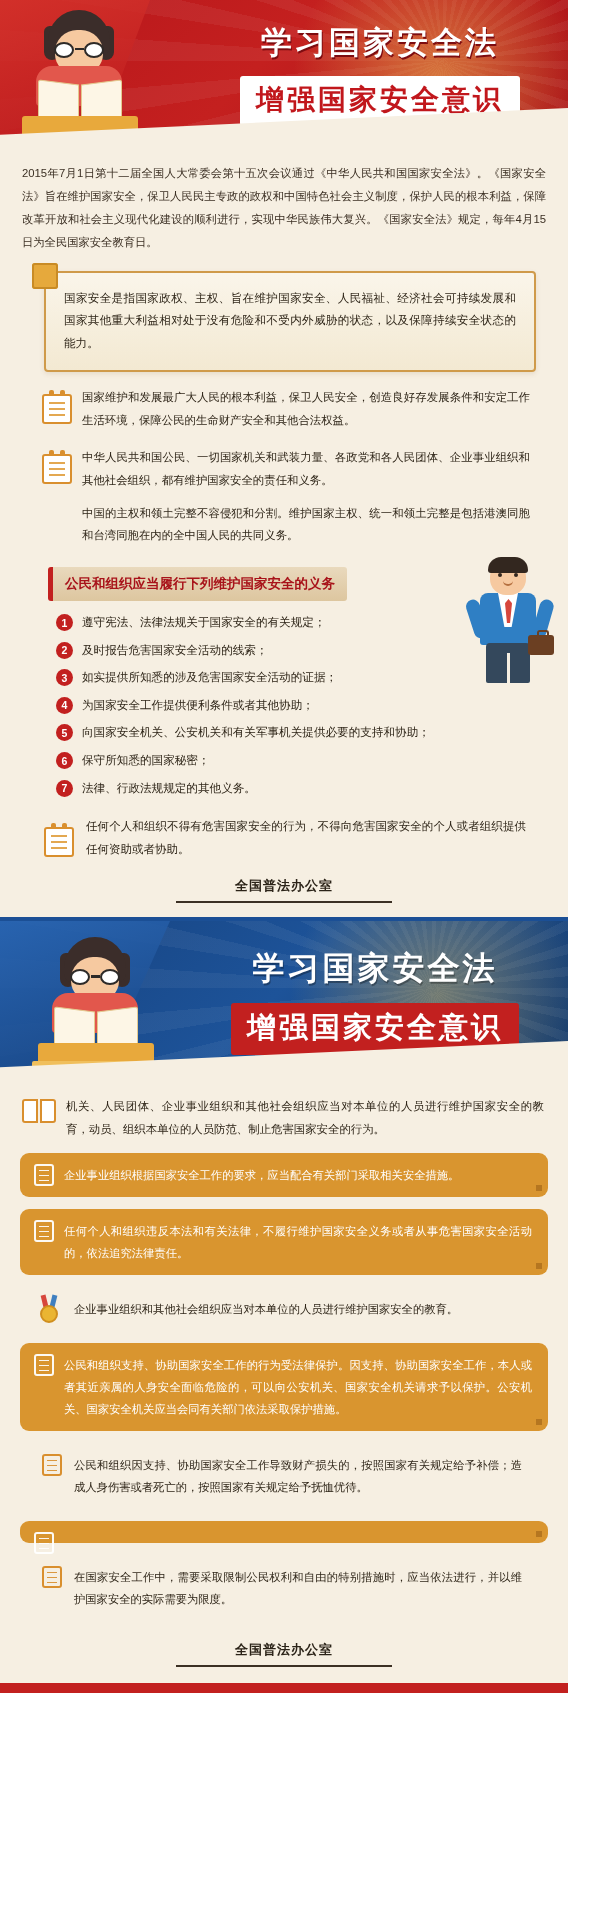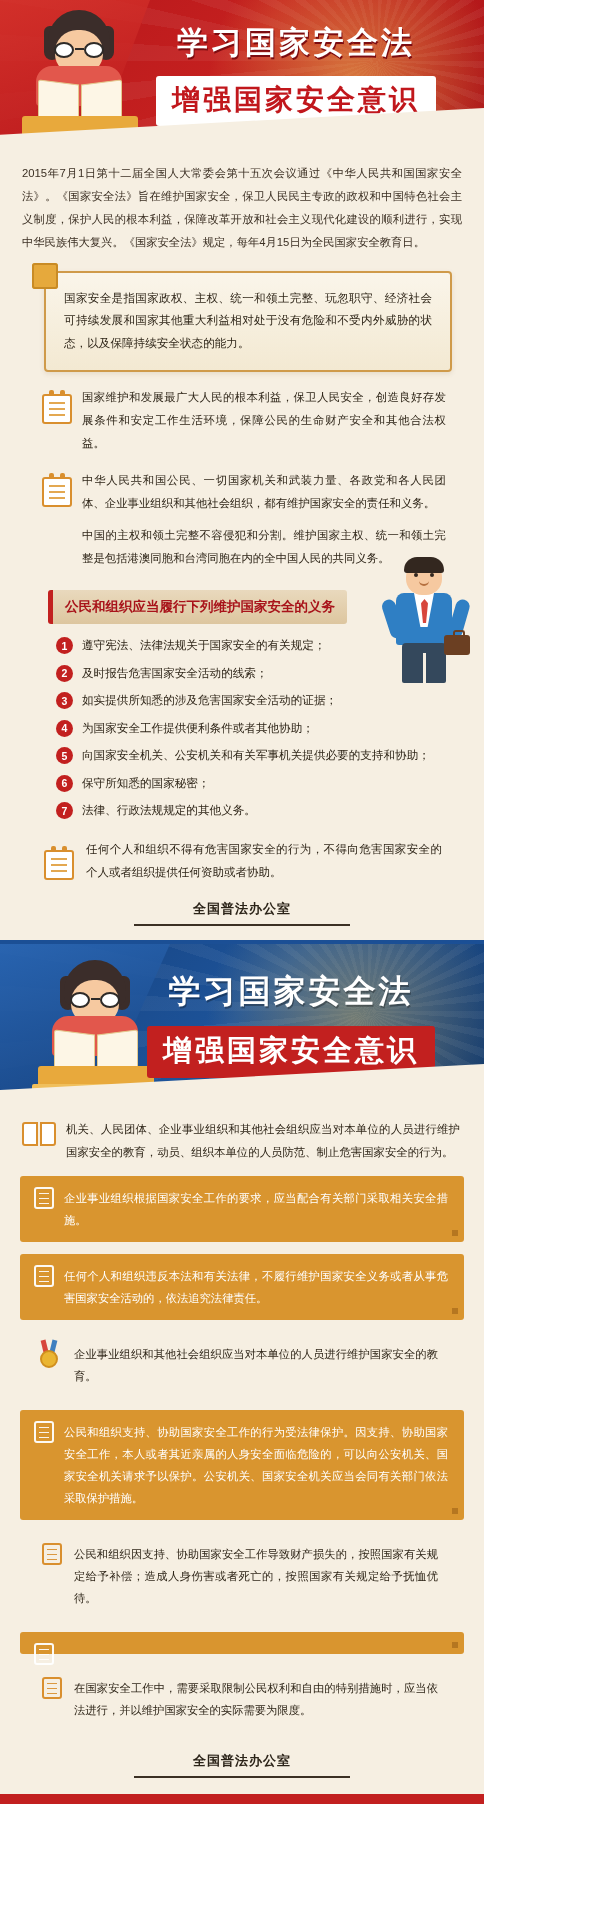--- a/index.html
+++ b/index.html
@@ -1,21 +1,21 @@
 <!DOCTYPE html>
 <html><head>
 <meta charset="utf-8">
 <style>
   * { box-sizing: border-box; margin: 0; padding: 0; }
   body {
     width: 600px;
     font-family: "Liberation Sans", "DejaVu Sans", sans-serif;
     background: #fff;
   }
-  .poster { width: 484px; position: relative; overflow: hidden; }
+  .poster { width: 568px; position: relative; overflow: hidden; }
 
   
   .panel1 {
     background: #f6efe2;
     position: relative;
     padding-bottom: 14px;
   }
   .p1-header {
     position: relative;
     height: 152px;
@@ -248,21 +248,21 @@
   .book-icon { flex: 0 0 auto; width: 34px; height: 26px; position: relative; margin-top: 4px; }
   .book-icon .bp { position: absolute; top: 0; width: 16px; height: 24px; background: #fff; border: 2px solid #d98f2e; }
   .book-icon .bp.l { left: 0; border-radius: 3px 0 0 3px; }
   .book-icon .bp.r { right: 0; border-radius: 0 3px 3px 0; }
   .p2-first p { font-size: 11.4px; color: #2f2619; line-height: 2.0; text-align: justify; }
 
   .bar {
     position: relative;
     margin: 12px 0 0 0;
     padding: 11px 16px 11px 44px;
-    border-radius: 3px;
+    border-radius: 9px;
     font-size: 11.3px; line-height: 1.95; text-align: justify;
   }
   .bar.orange { background: #d9952f; color: #fff; }
   .bar.plain  { background: transparent; color: #2f2619; padding-left: 54px; padding-right: 26px; }
   .bar .bicon {
     position: absolute; left: 14px; top: 11px; width: 20px; height: 22px;
     border: 2px solid rgba(255,255,255,.95); border-radius: 3px;
   }
   .bar.plain .bicon { border-color: #d98f2e; left: 22px; }
   .bar .bicon:after {
@@ -322,21 +322,21 @@
         <div class="t-line1">学习国家安全法</div>
         <div class="t-line2">增强国家安全意识</div>
       </div>
       <div class="diagcut"></div>
     </div>
 
     <div class="p1-body">
       <p class="intro-para">2015年7月1日第十二届全国人大常委会第十五次会议通过《中华人民共和国国家安全法》。《国家安全法》旨在维护国家安全，保卫人民民主专政的政权和中国特色社会主义制度，保护人民的根本利益，保障改革开放和社会主义现代化建设的顺利进行，实现中华民族伟大复兴。《国家安全法》规定，每年4月15日为全民国家安全教育日。</p>
 
       <div class="quote-box">
-        <p>国家安全是指国家政权、主权、统一和领土完整、玩忽职守、经济社会可持续发展和国家其他重大利益相对处于没有危险和不受内外威胁的状态，以及保障持续安全状态的能力。</p>
+        <p>国家安全是指国家政权、主权、旨在维护国家安全、人民福祉、经济社会可持续发展和国家其他重大利益相对处于没有危险和不受内外威胁的状态，以及保障持续安全状态的能力。</p>
       </div>
 
       <div class="note-row">
         <span class="note-icon">
           <span class="ni-clip"></span>
             <span class="ni-clip2"></span>
             <span class="ni-body"></span>
         </span>
         <div>
           <p class="note-text">国家维护和发展最广大人民的根本利益，保卫人民安全，创造良好存发展条件和安定工作生活环境，保障公民的生命财产安全和其他合法权益。</p>

